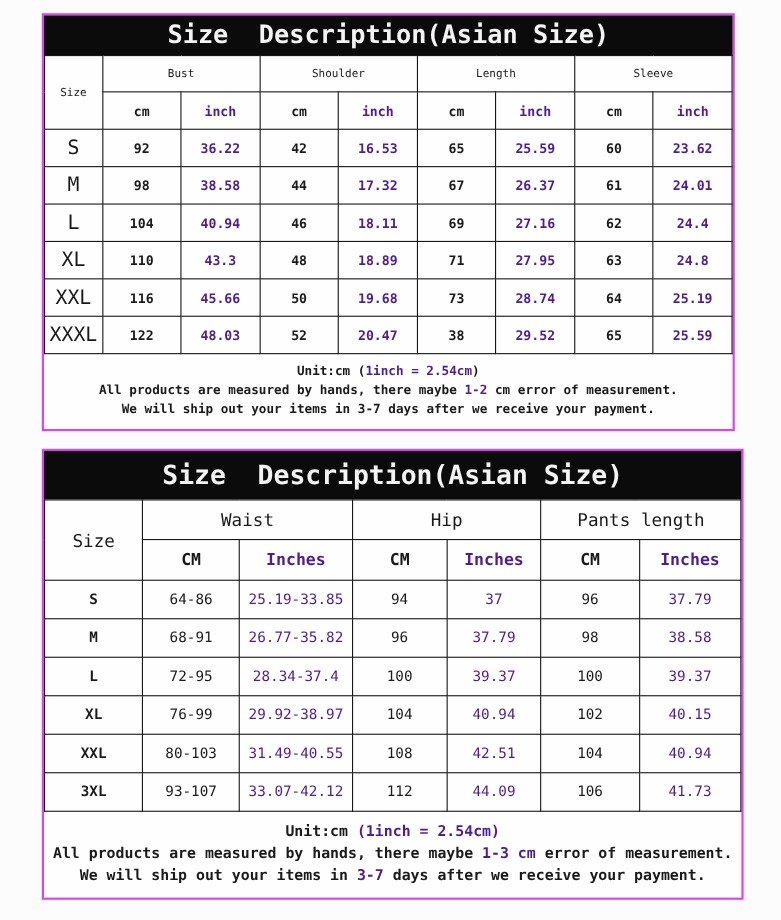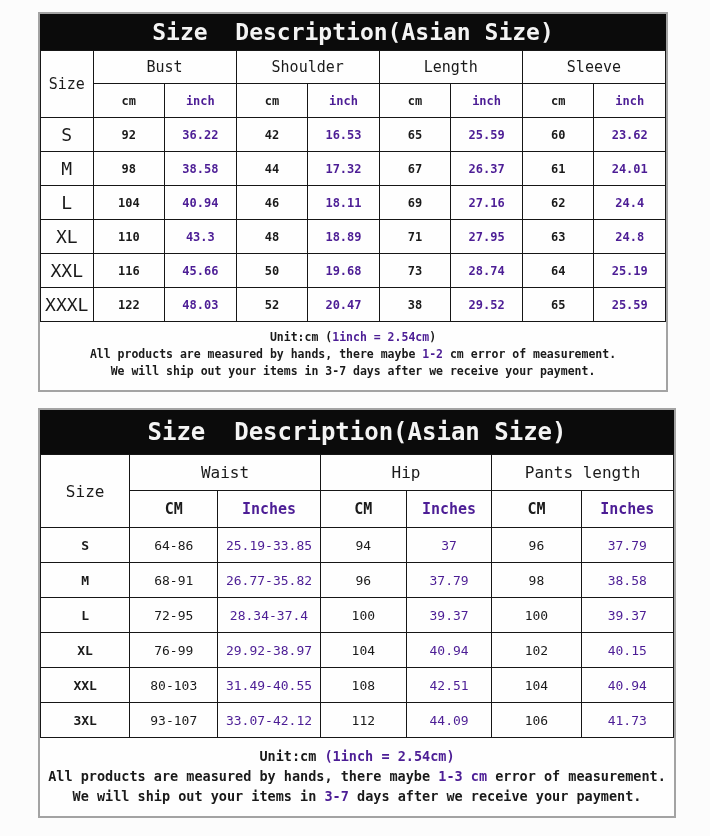--- a/index.html
+++ b/index.html
@@ -8,21 +8,21 @@
     width: 710px; height: 836px;
     position: relative;
     background: #fcfcfc;
     font-family: "DejaVu Sans Mono", "Liberation Mono", monospace;
     color: #1a1a1a;
     overflow: hidden;
   }
   .size-table {
     position: absolute;
     background: #fefefe;
-    border: 2px solid #a3a3a3;
+    border: 2px solid #d946ef;
   }
   #shirt-table { left: 38px; top: 12px; width: 630px; }
   #pants-table { left: 38px; top: 408px; width: 638px; }
 
   .title-bar {
     background: #0b0b0b;
     color: #f4f4f4;
     text-align: center;
     font-weight: bold;
     white-space: pre;
@@ -36,21 +36,21 @@
     border: 1px solid #161616;
     text-align: center;
     vertical-align: middle;
     padding: 0;
     overflow: hidden;
     white-space: nowrap;
   }
 
   
   #shirt-table tr.group-row { height: 33px; }
-  #shirt-table tr.group-row th { font-size: 15px; font-weight: normal; }
+  #shirt-table tr.group-row th { font-size: 10px; font-weight: normal; }
   #shirt-table th.size-h { font-size: 19px; font-weight: normal; }
   #shirt-table tr.unit-row { height: 34px; }
   #shirt-table tr.unit-row th { font-size: 12px; font-weight: bold; }
   #shirt-table tr.data-row { height: 34px; }
   #shirt-table tr.data-row td { font-size: 12px; font-weight: bold; }
   #shirt-table th.rowlabel { font-size: 18px; font-weight: normal; }
 
   
   #pants-table tr.group-row { height: 36px; }
   #pants-table tr.group-row th { font-size: 16px; font-weight: normal; }

